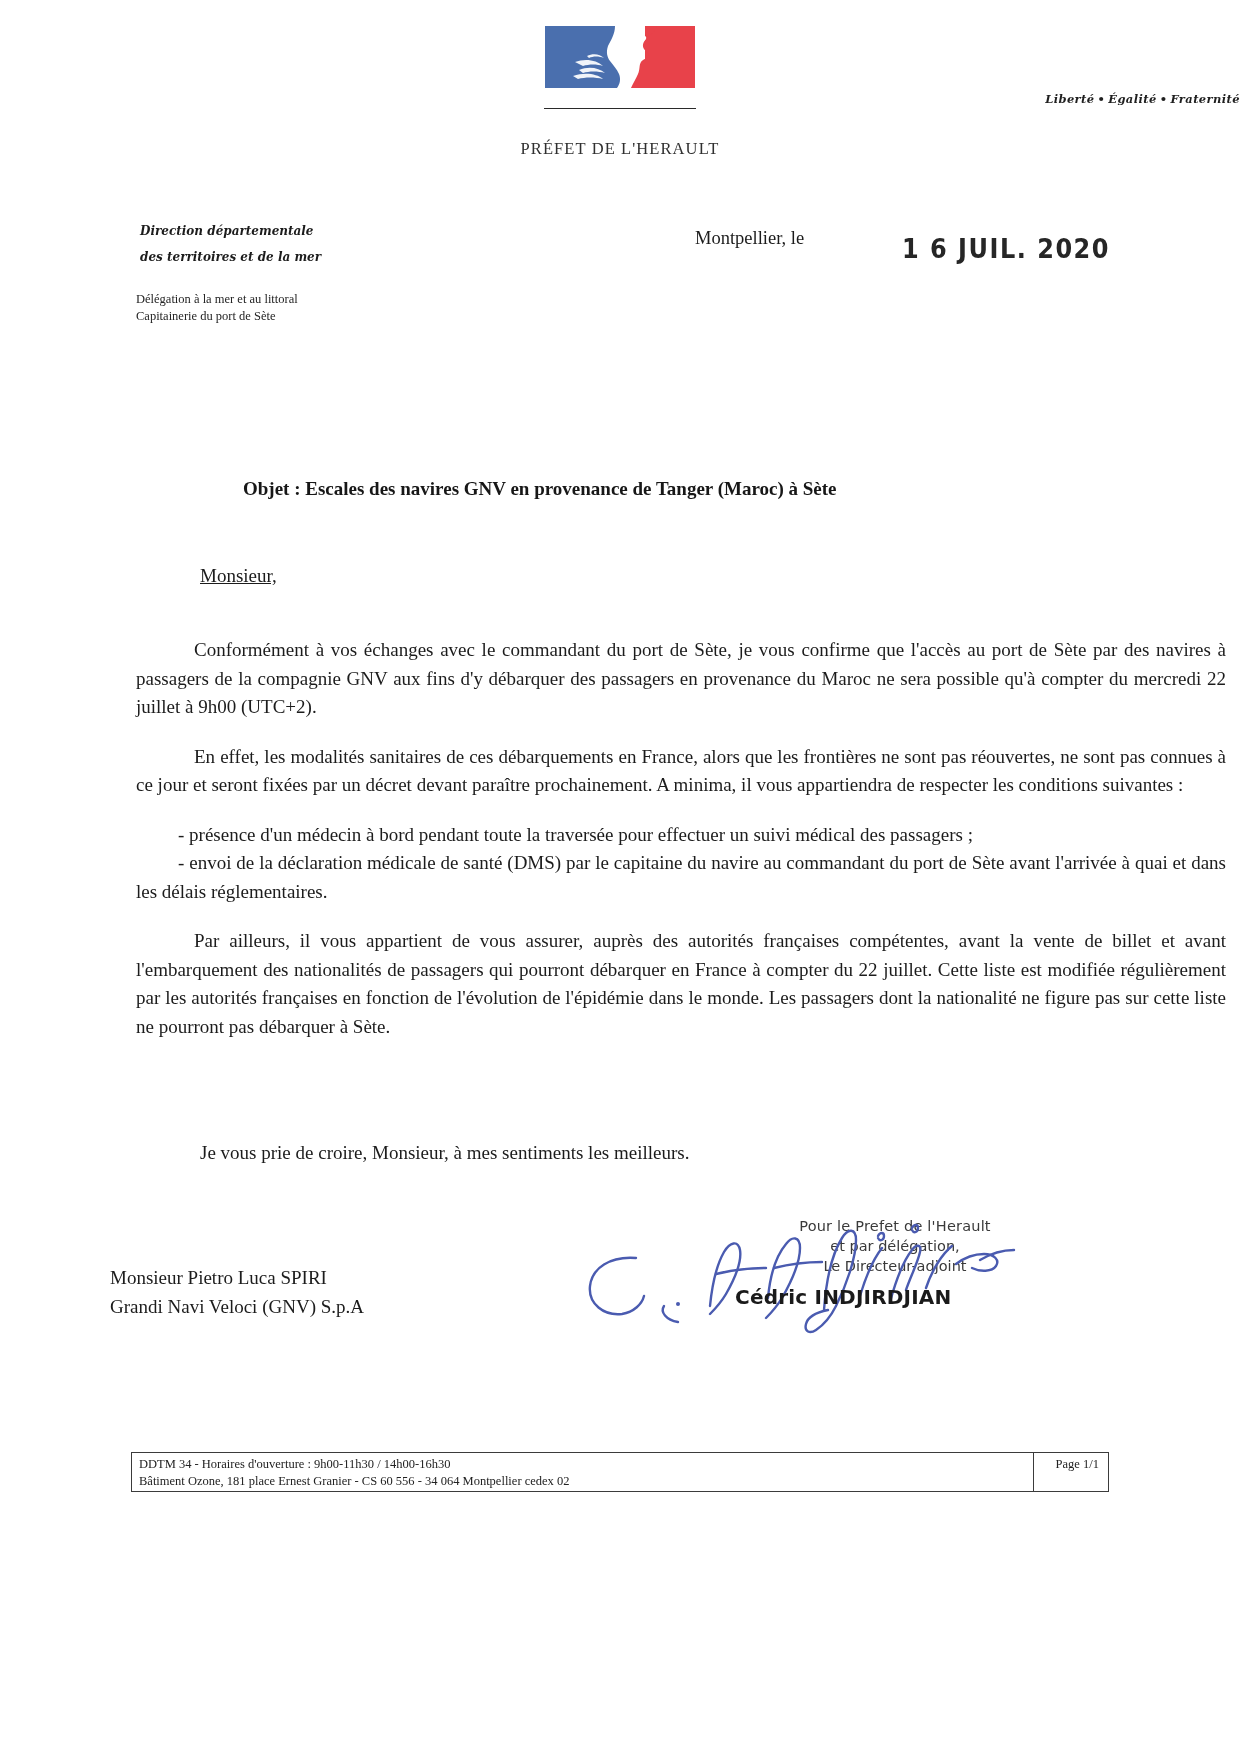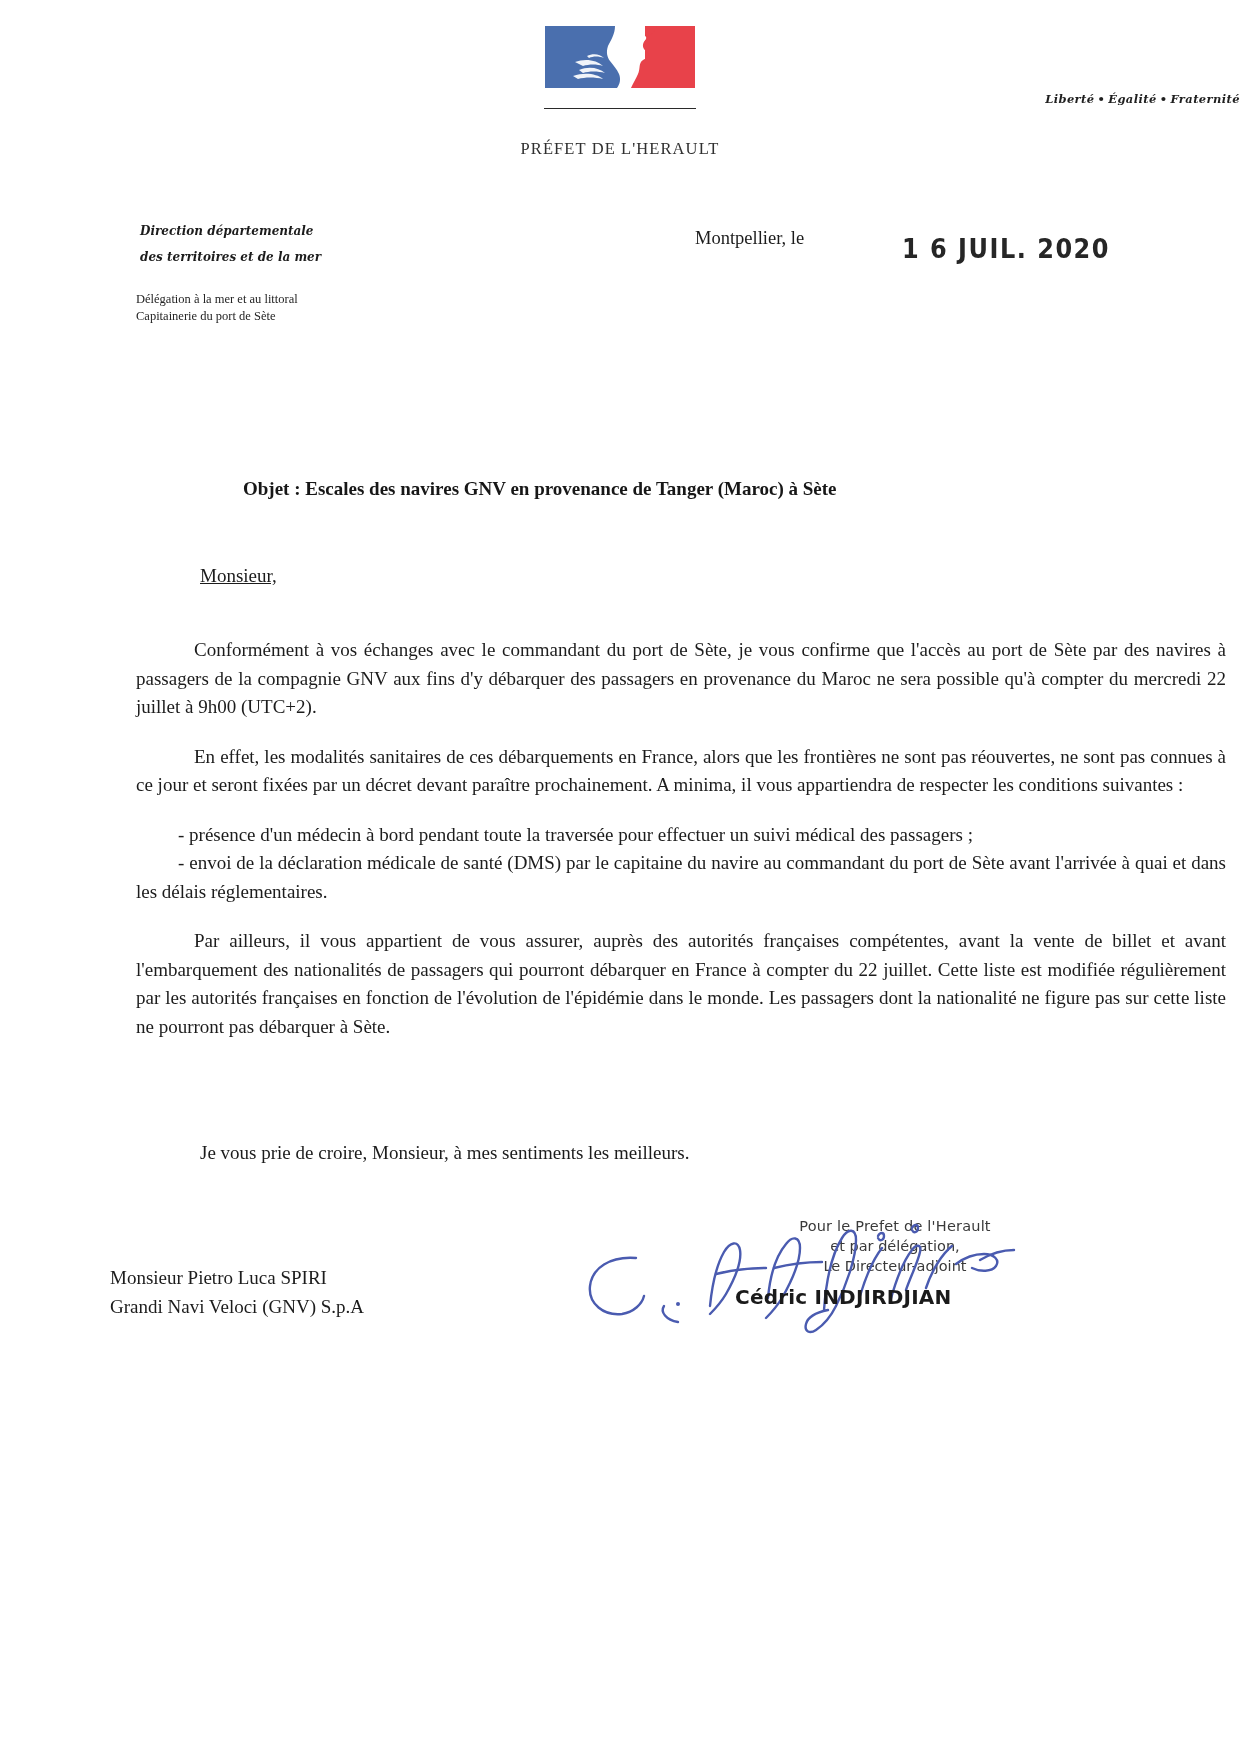--- a/index.html
+++ b/index.html
@@ -317,14 +317,24 @@
       <path d="M366 78 C372 60 382 44 392 36"></path>
       <path d="M396 54 C404 48 414 44 424 44 C434 44 440 50 436 56 C432 62 420 62 412 58"></path>
       <path d="M420 50 C430 44 442 40 454 40"></path>
       <path d="M118 112 C106 110 100 102 104 96"></path>
     </g>
     <circle cx="118" cy="94" r="2" fill="#4a5bb0"></circle>
   </svg>
 
   <div class="sig-name">Cédric INDJIRDJIAN</div>
 
+  <div class="footer">
+    <div class="footer-inner">
+      <div class="footer-lines">
+        <div>DDTM 34 - Horaires d'ouverture : 9h00-11h30 / 14h00-16h30</div>
+        <div>Bâtiment Ozone, 181 place Ernest Granier - CS 60 556 - 34 064 Montpellier cedex 02</div>
+      </div>
+      <div class="footer-sep"></div>
+      <div class="footer-page">Page 1/1</div>
+    </div>
+  </div>
 
 </div>
 
 </body></html>

